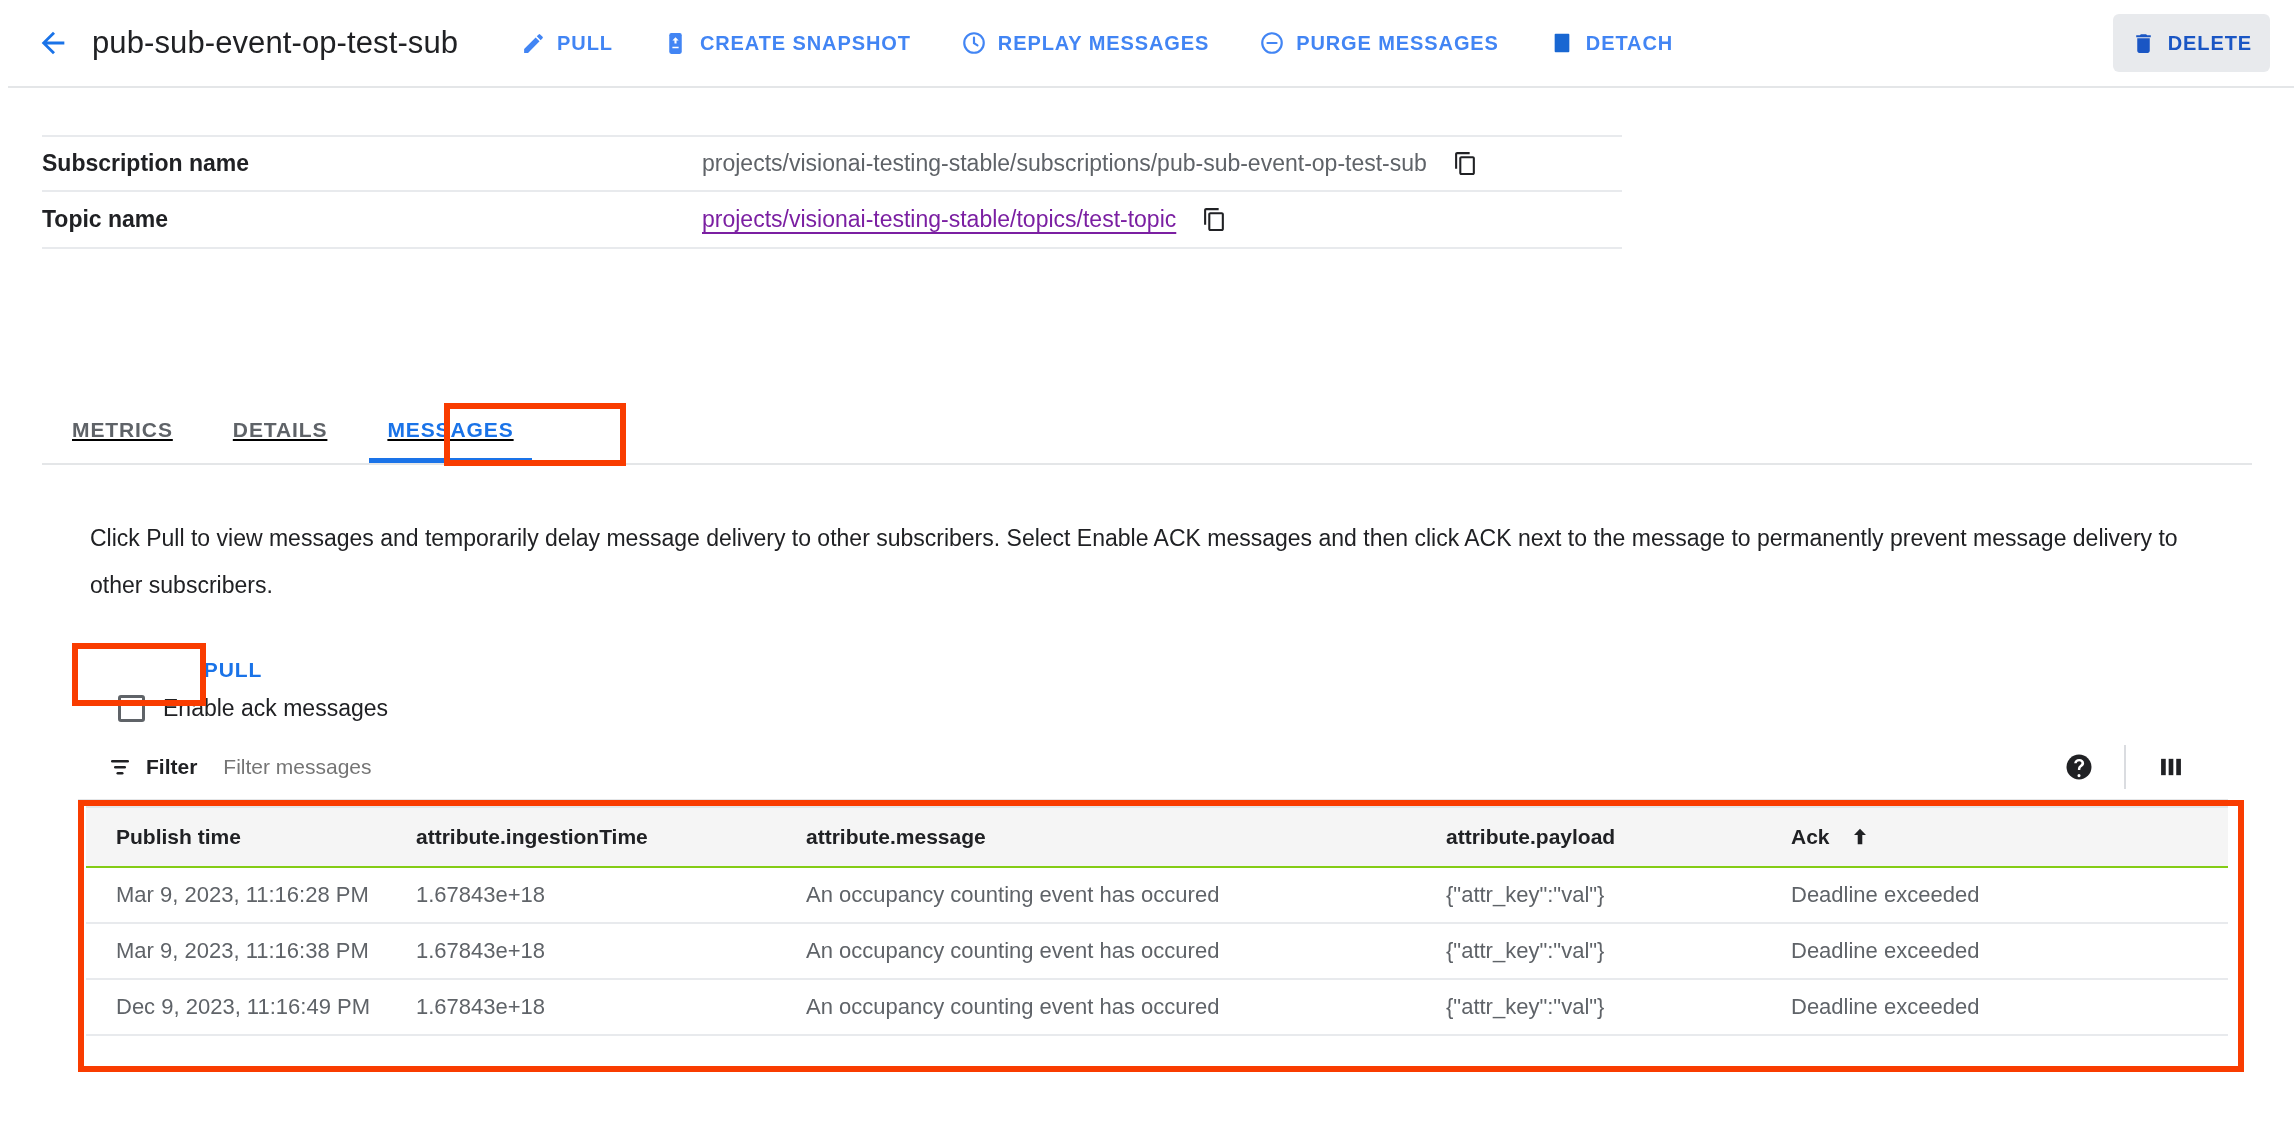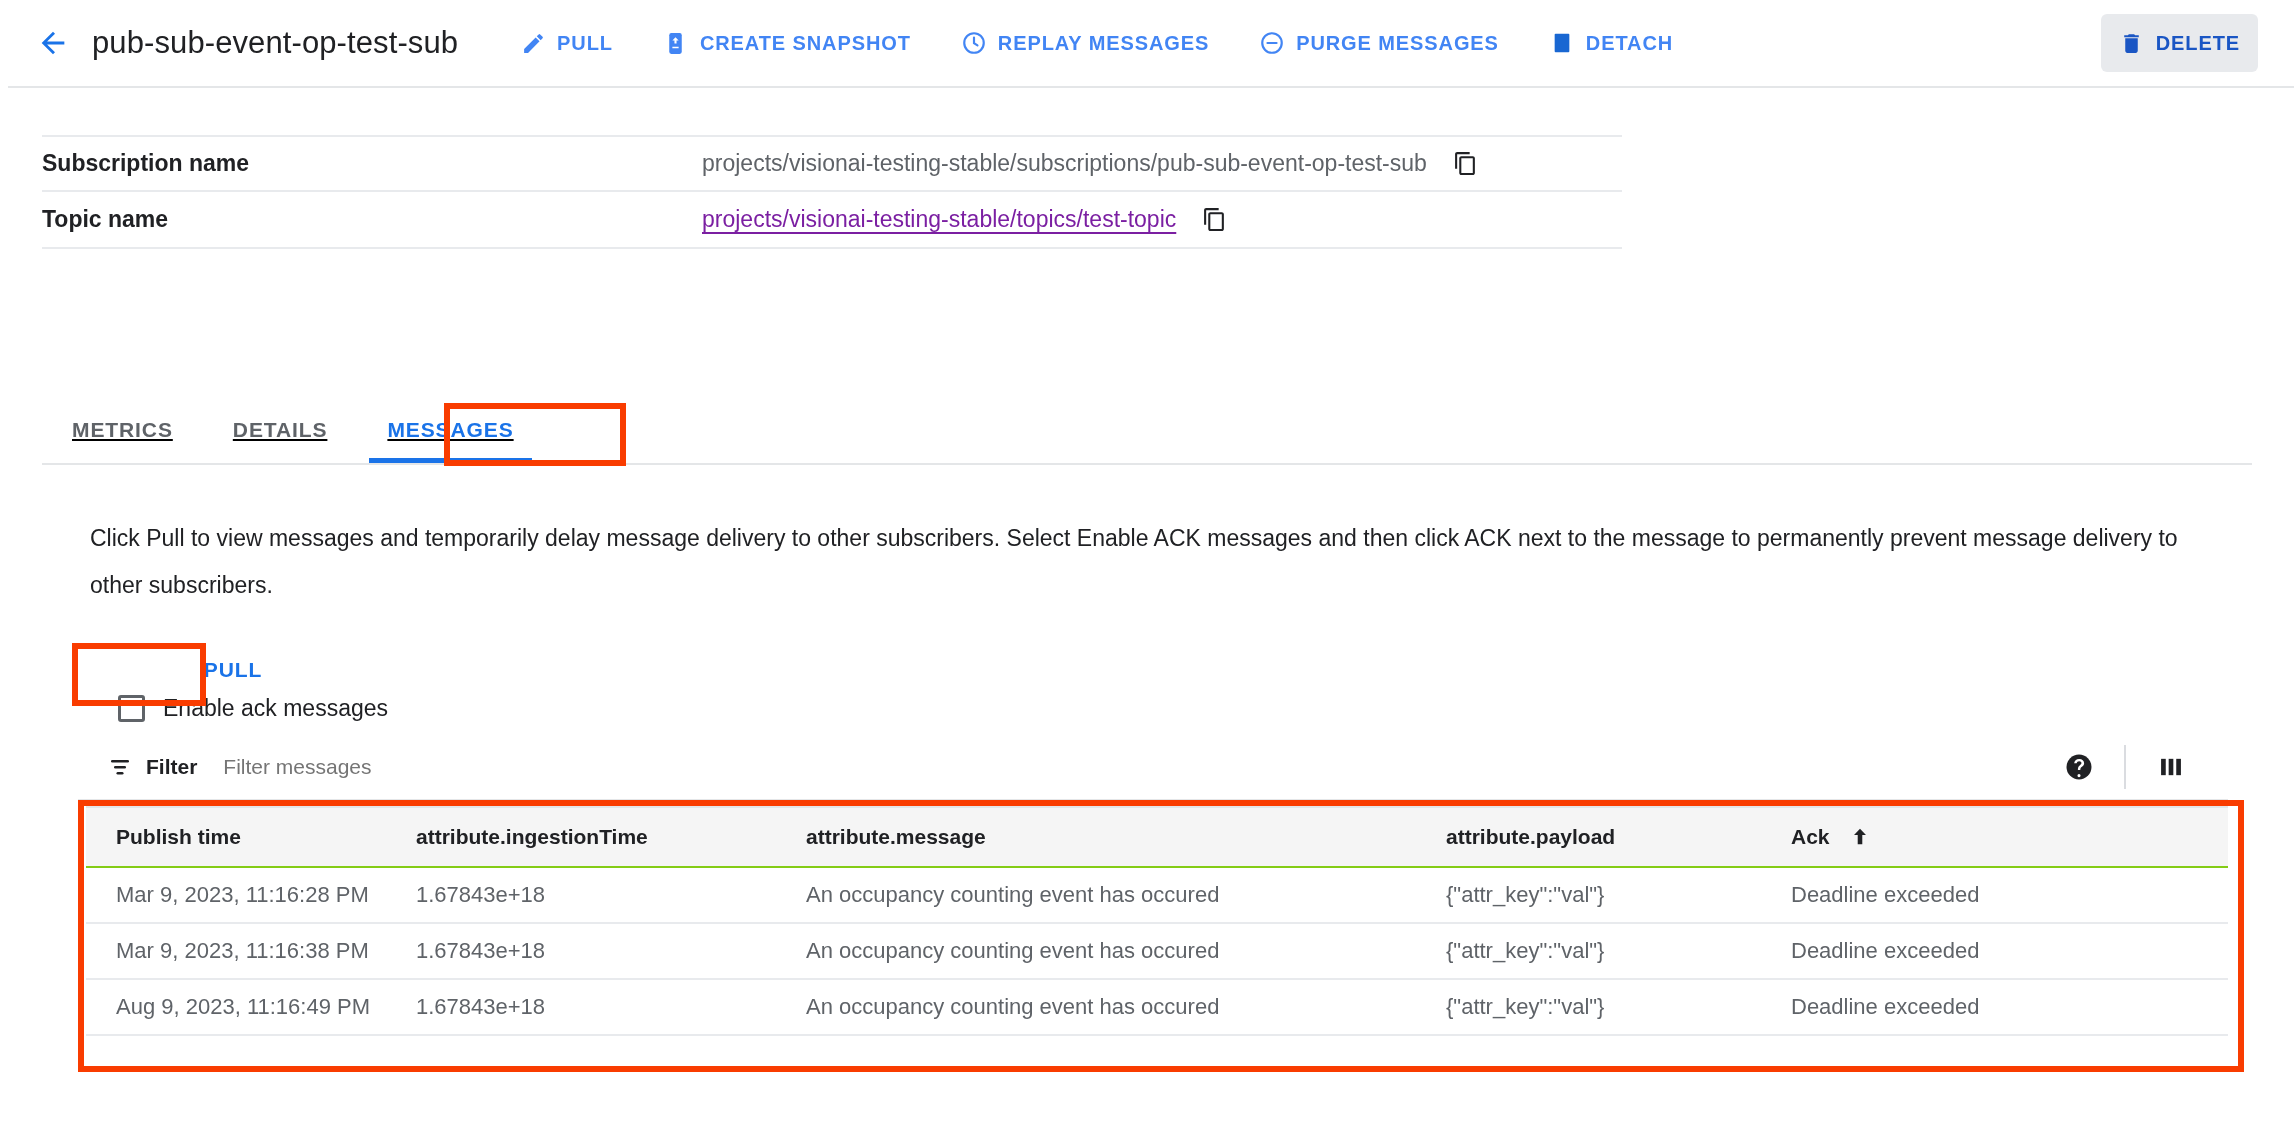--- a/index.html
+++ b/index.html
@@ -279,21 +279,21 @@
 
       <div class="action-btn">
         <span class="ico">
           <svg width="22" height="22" viewBox="0 0 24 24" fill="#1967d2">
             <rect x="4" y="2" width="16" height="20" rx="1"></rect>
           </svg>
         </span>
         <span>DETACH</span>
       </div>
 
-      <div class="action-btn hovered spacer-right" style="margin-right:44px;">
+      <div class="action-btn hovered spacer-right" style="margin-right:32px;">
         <span class="ico">
           <svg width="25" height="25" viewBox="0 0 24 24" fill="#1a56c4">
             <path d="M6 19c0 1.1.9 2 2 2h8c1.1 0 2-.9 2-2V7H6v12zM19 4h-3.5l-1-1h-5l-1 1H5v2h14V4z"></path>
           </svg>
         </span>
         <span>DELETE</span>
       </div>
 
     </div>
   </div>
@@ -414,21 +414,21 @@
 
     <div class="msg-row">
       <div class="c c0">Mar 9, 2023, 11:16:38 PM</div>
       <div class="c c1">1.67843e+18</div>
       <div class="c c2">An occupancy counting event has occured</div>
       <div class="c c3">{"attr_key":"val"}</div>
       <div class="c c4">Deadline exceeded</div>
     </div>
 
     <div class="msg-row">
-      <div class="c c0">Aug 9, 2023, 11:16:49 PM</div>
+      <div class="c c0">Dec 9, 2023, 11:16:49 PM</div>
       <div class="c c1">1.67843e+18</div>
       <div class="c c2">An occupancy counting event has occured</div>
       <div class="c c3">{"attr_key":"val"}</div>
       <div class="c c4">Deadline exceeded</div>
     </div>
 
     <div class="msg-row blank"></div>
 
   </div>
 

